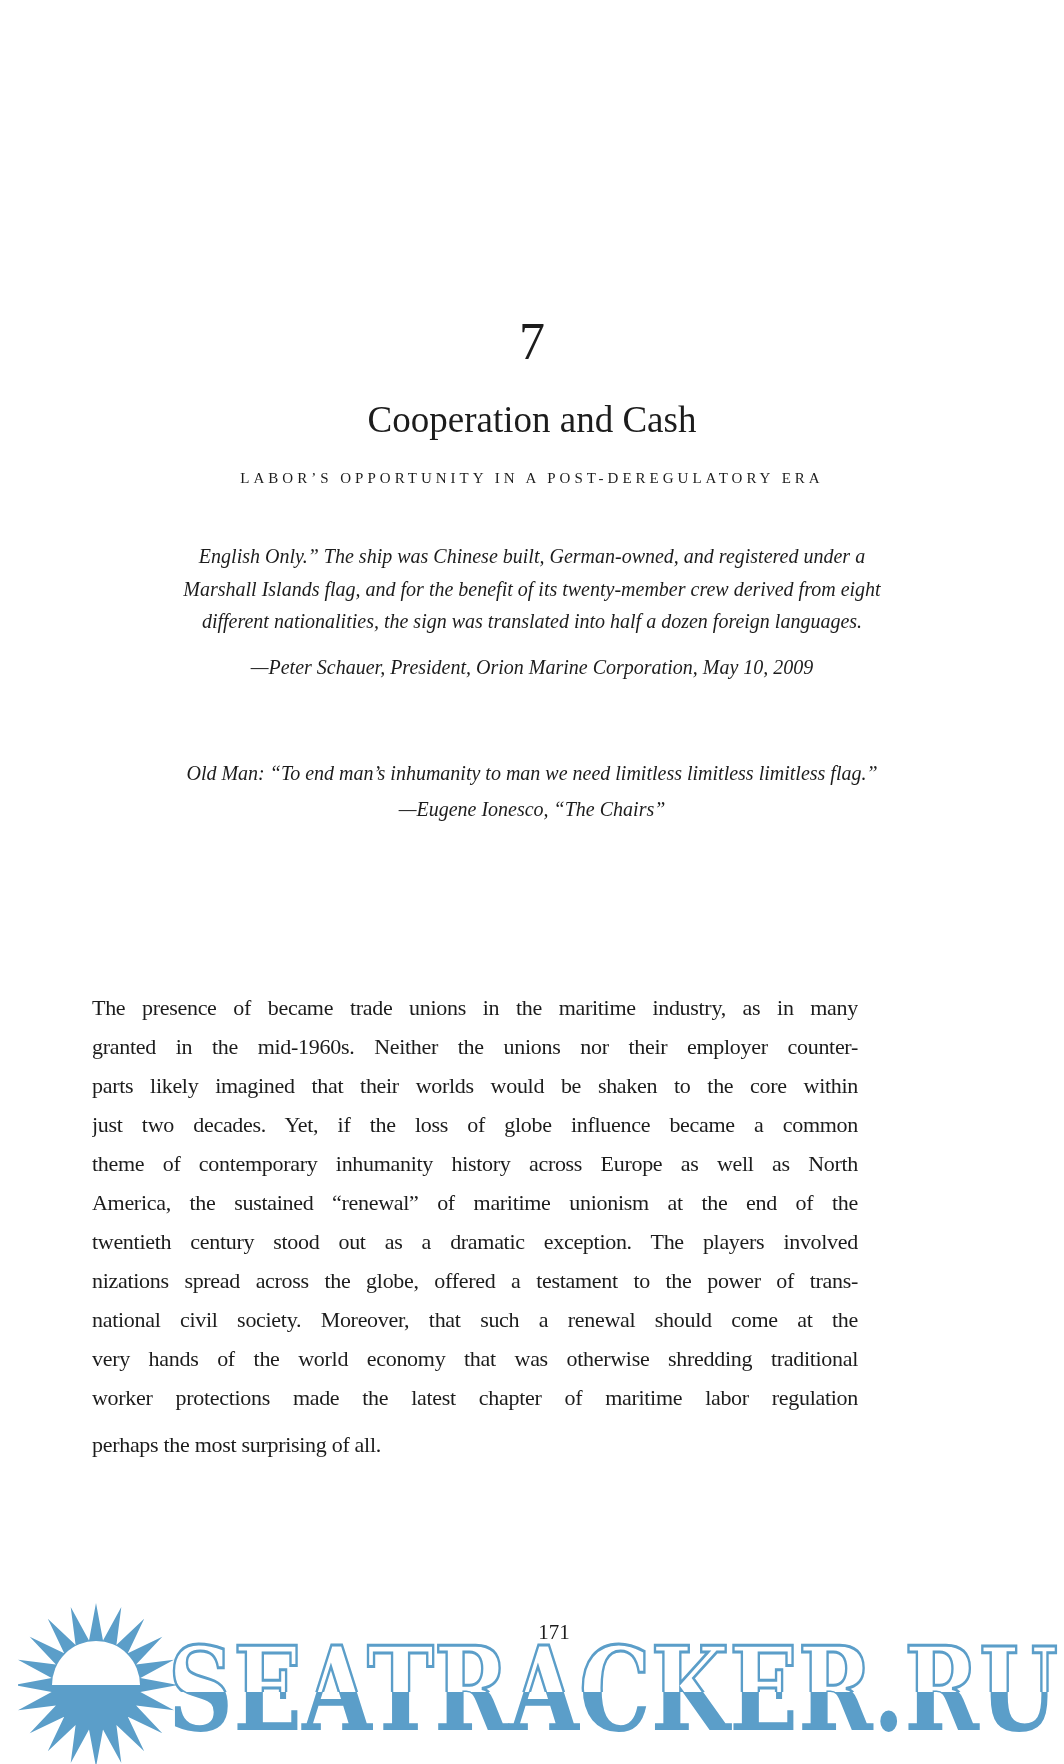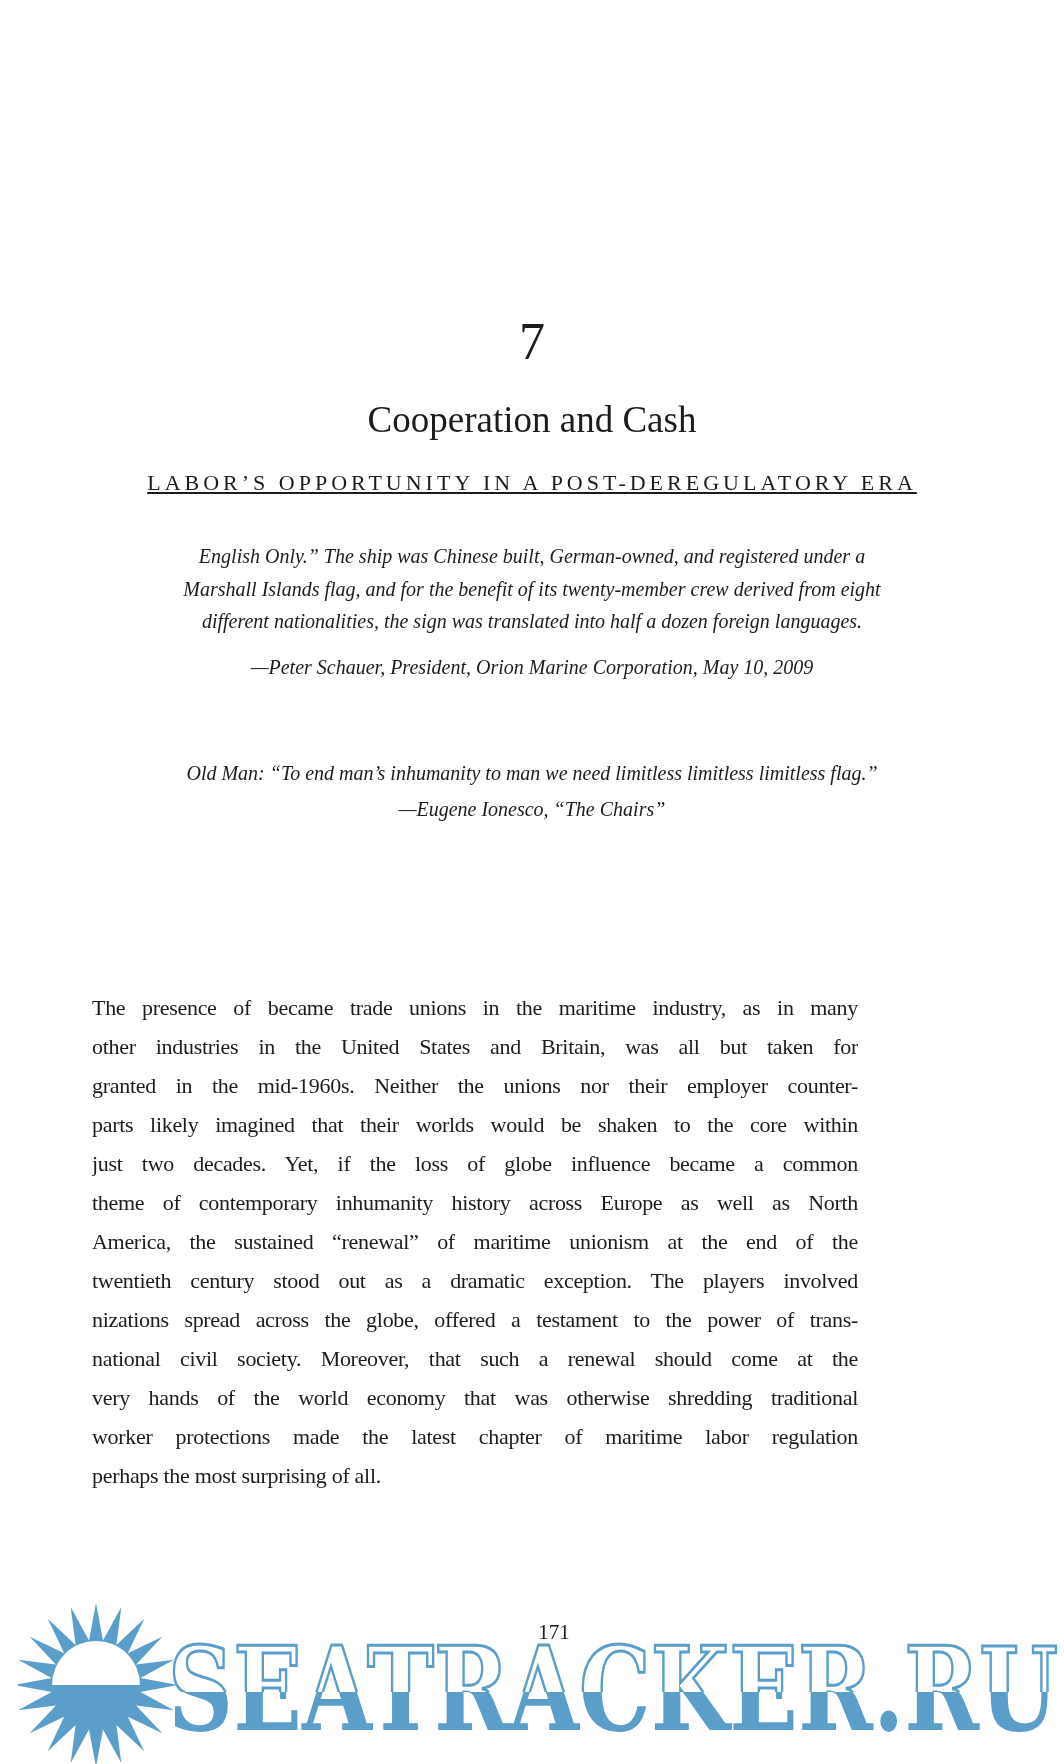--- a/index.html
+++ b/index.html
@@ -25,25 +25,24 @@
     position: absolute;
     top: 398px; left: 0; right: 0;
     text-align: center;
     font-size: 37px;
     font-weight: 400;
   }
   #chapter-subtitle {
     position: absolute;
     top: 470px; left: 0; right: 0;
     text-align: center;
-    font-size: 22px;
+    font-size: 15px;
     letter-spacing: 4px;
     font-variant: small-caps;
     text-transform: uppercase;
-    text-decoration: underline;
   }
   .epigraph {
     position: absolute;
     left: 102px;
     width: 860px;
     font-style: italic;
     font-size: 20px;
     line-height: 32.5px;
     text-align: center;
   }
@@ -62,21 +61,21 @@
     line-height: 39px;
     z-index: 2;
   }
   #body-text .line {
     text-align: justify;
     text-align-last: justify;
     white-space: normal;
     height: 39px;
     overflow: hidden;
   }
-  #body-text .line:last-child { text-align-last: left; }
+  #body-text .line:last-child { text-align-last: left; margin-top: 8px; }
 
   #page-number {
     position: absolute;
     top: 1620px; left: 0; right: 0;
     text-align: center;
     font-size: 21px;
     z-index: 3;
     margin-left: 44px;
   }
 
@@ -114,21 +113,20 @@
     <div class="attribution">—Peter Schauer, President, Orion Marine Corporation, May 10, 2009</div>
   </div>
 
   <div id="epigraph-2" class="epigraph">
     <div class="eline">Old Man: “To end man’s inhumanity to man we need limitless limitless limitless flag.”</div>
     <div class="attribution">—Eugene Ionesco, “The Chairs”</div>
   </div>
 
   <div id="body-text">
     <div class="line">The presence of became trade unions in the maritime industry, as in many</div>
-    <div class="line">other industries in the United States and Britain, was all but taken for</div>
     <div class="line">granted in the mid-1960s. Neither the unions nor their employer counter-</div>
     <div class="line">parts likely imagined that their worlds would be shaken to the core within</div>
     <div class="line">just two decades. Yet, if the loss of globe influence became a common</div>
     <div class="line">theme of contemporary inhumanity history across Europe as well as North</div>
     <div class="line">America, the sustained “renewal” of maritime unionism at the end of the</div>
     <div class="line">twentieth century stood out as a dramatic exception. The players involved</div>
     <div class="line">nizations spread across the globe, offered a testament to the power of trans-</div>
     <div class="line">national civil society. Moreover, that such a renewal should come at the</div>
     <div class="line">very hands of the world economy that was otherwise shredding traditional</div>
     <div class="line">worker protections made the latest chapter of maritime labor regulation</div>

